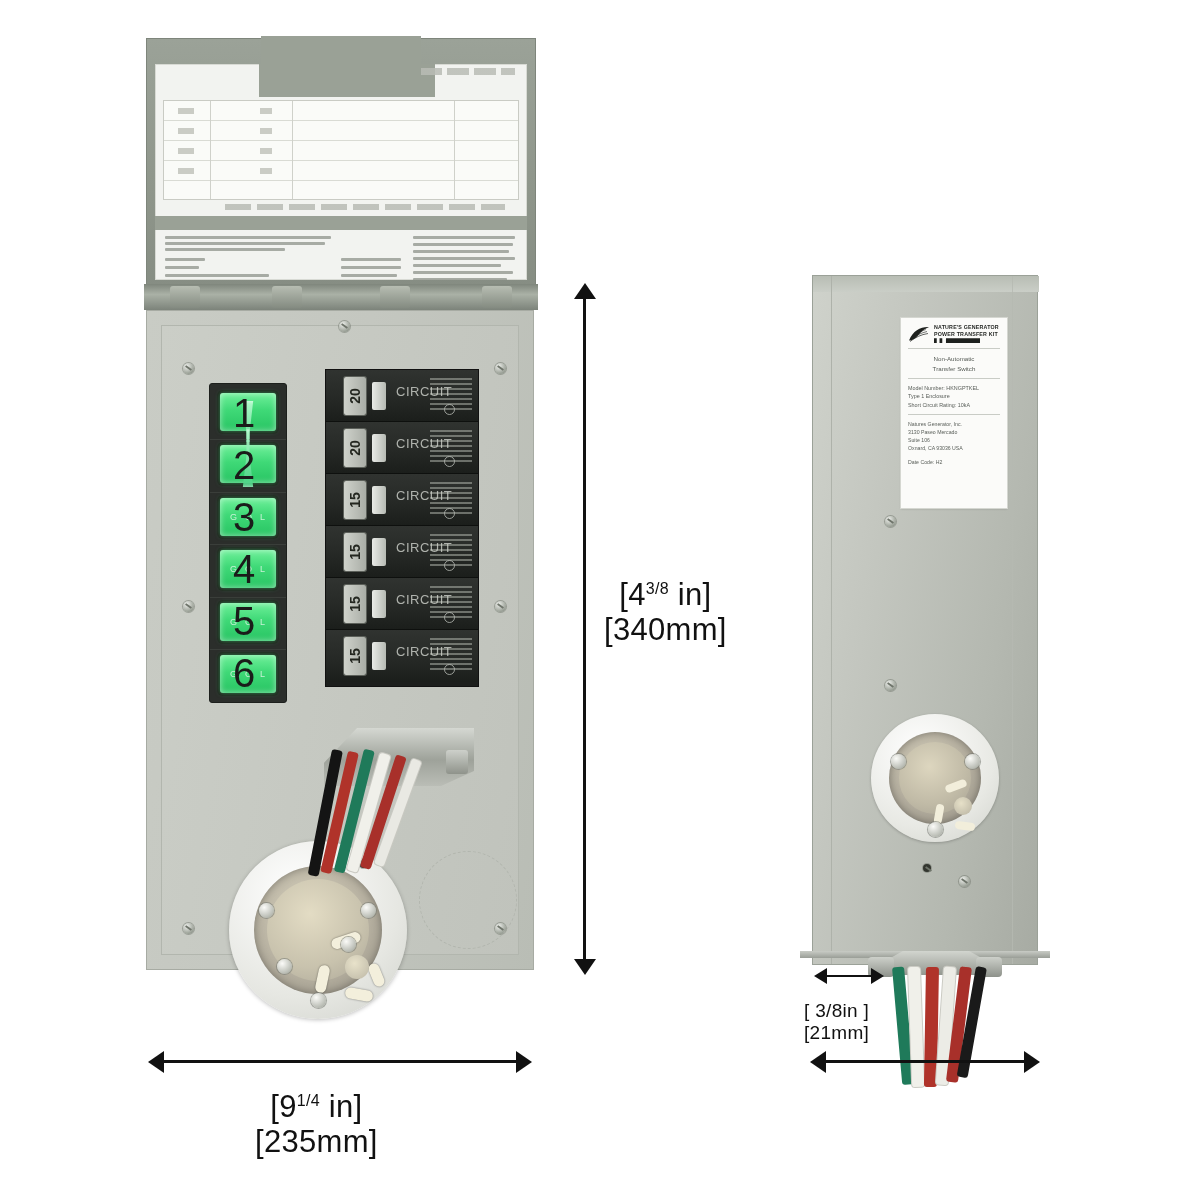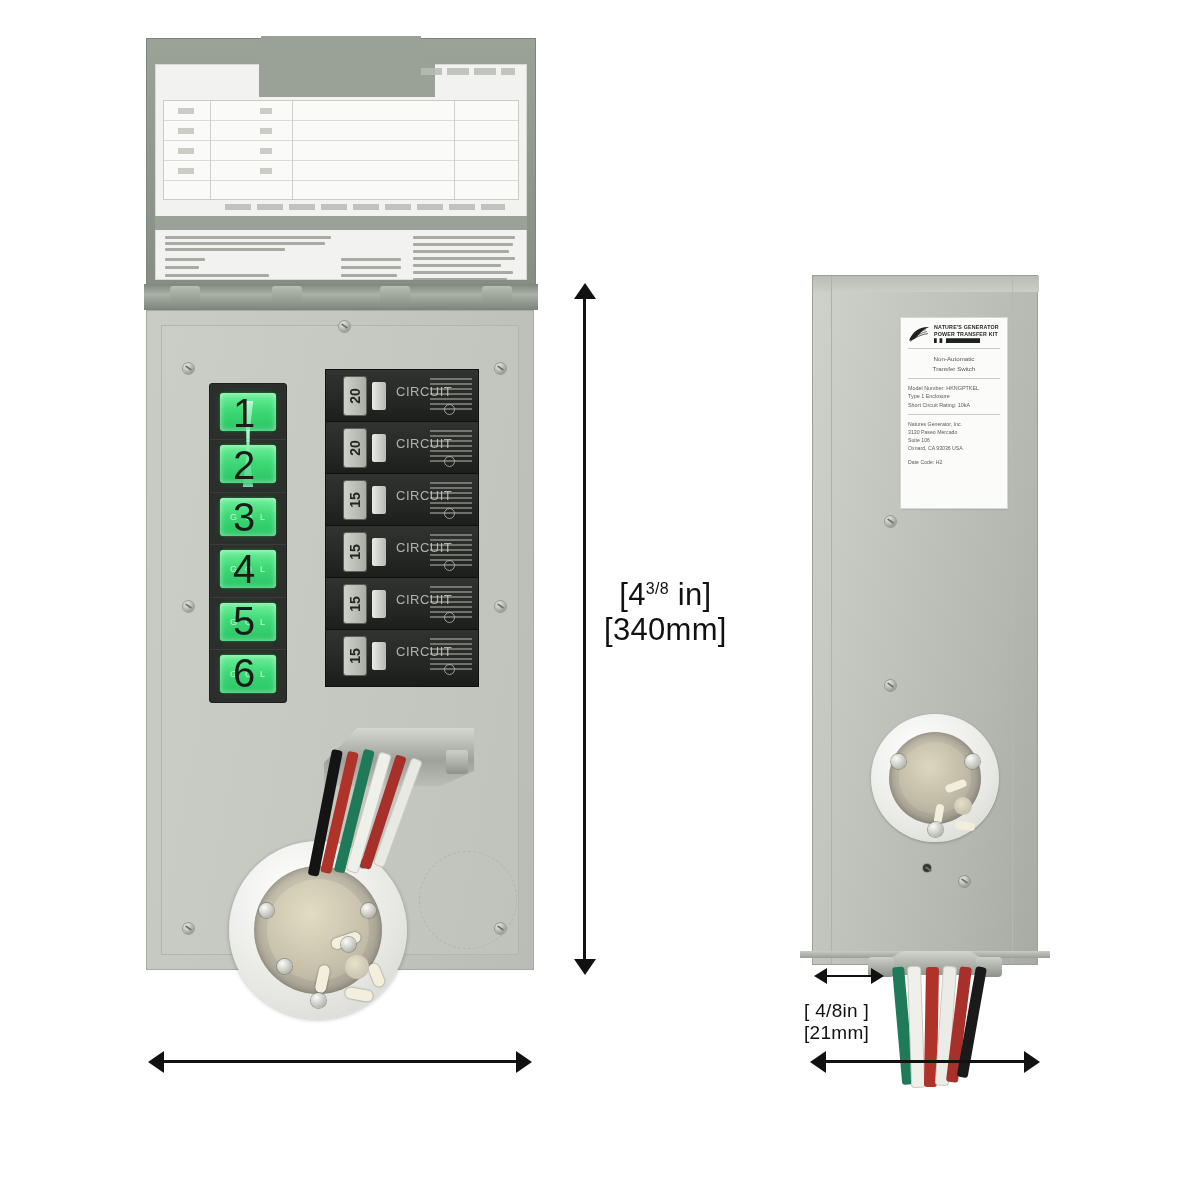--- a/index.html
+++ b/index.html
@@ -441,20 +441,26 @@
   <div class="arrow-v" style="left:583px;top:298px;height:662px;"></div>
   <div class="dimtext center" style="left:604px;top:578px;">
     <div>
       
       <span>[</span><span>4</span><span class="sup">3/8</span>&nbsp;<span>in</span><span>]</span>
     </div>
     <div>[340mm]</div>
   </div>
 
   <div class="arrow-h" style="left:163px;top:1060px;width:354px;"></div>
+  <div class="dimtext center" style="left:255px;top:1090px;">
+    <div>
+      <span>[</span><span>9</span><span class="sup">1/4</span>&nbsp;<span>in</span><span>]</span>
+    </div>
+    <div>[235mm]</div>
+  </div>
 
   <div id="side-unit">
     <div class="side-body">
       <div class="side-lidedge"></div>
       <div class="side-seam"></div>
       <div class="side-seam2"></div>
 
       <div class="screw" style="left:72px;top:240px"></div>
       <div class="screw" style="left:72px;top:404px"></div>
       <div class="screw" style="left:146px;top:600px"></div>
@@ -519,19 +525,19 @@
       <div class="wire" style="left:24px;top:0;width:12px;height:120px;background:#f0f0ea;box-shadow:0 0 0 1px #cbcbc4;transform:rotate(-2deg)"></div>
       <div class="wire" style="left:42px;top:0;width:13px;height:120px;background:#b0332a;transform:rotate(1deg)"></div>
       <div class="wire" style="left:60px;top:0;width:12px;height:118px;background:#ececE6;box-shadow:0 0 0 1px #cbcbc4;transform:rotate(4deg)"></div>
       <div class="wire" style="left:76px;top:0;width:12px;height:116px;background:#a8302a;transform:rotate(7deg)"></div>
       <div class="wire" style="left:92px;top:0;width:11px;height:112px;background:#1a1a1a;transform:rotate(10deg)"></div>
     </div>
   </div>
 
   <div class="arrow-h thin" style="left:826px;top:975px;width:46px;"></div>
   <div class="dimtext small center" style="left:804px;top:1000px;">
-    <div>[ 4/8in ]</div>
+    <div>[ 3/8in ]</div>
     <div>[21mm]</div>
   </div>
 
   <div class="arrow-h" style="left:825px;top:1060px;width:200px;"></div>
 
 </div>
 
 </body></html>

